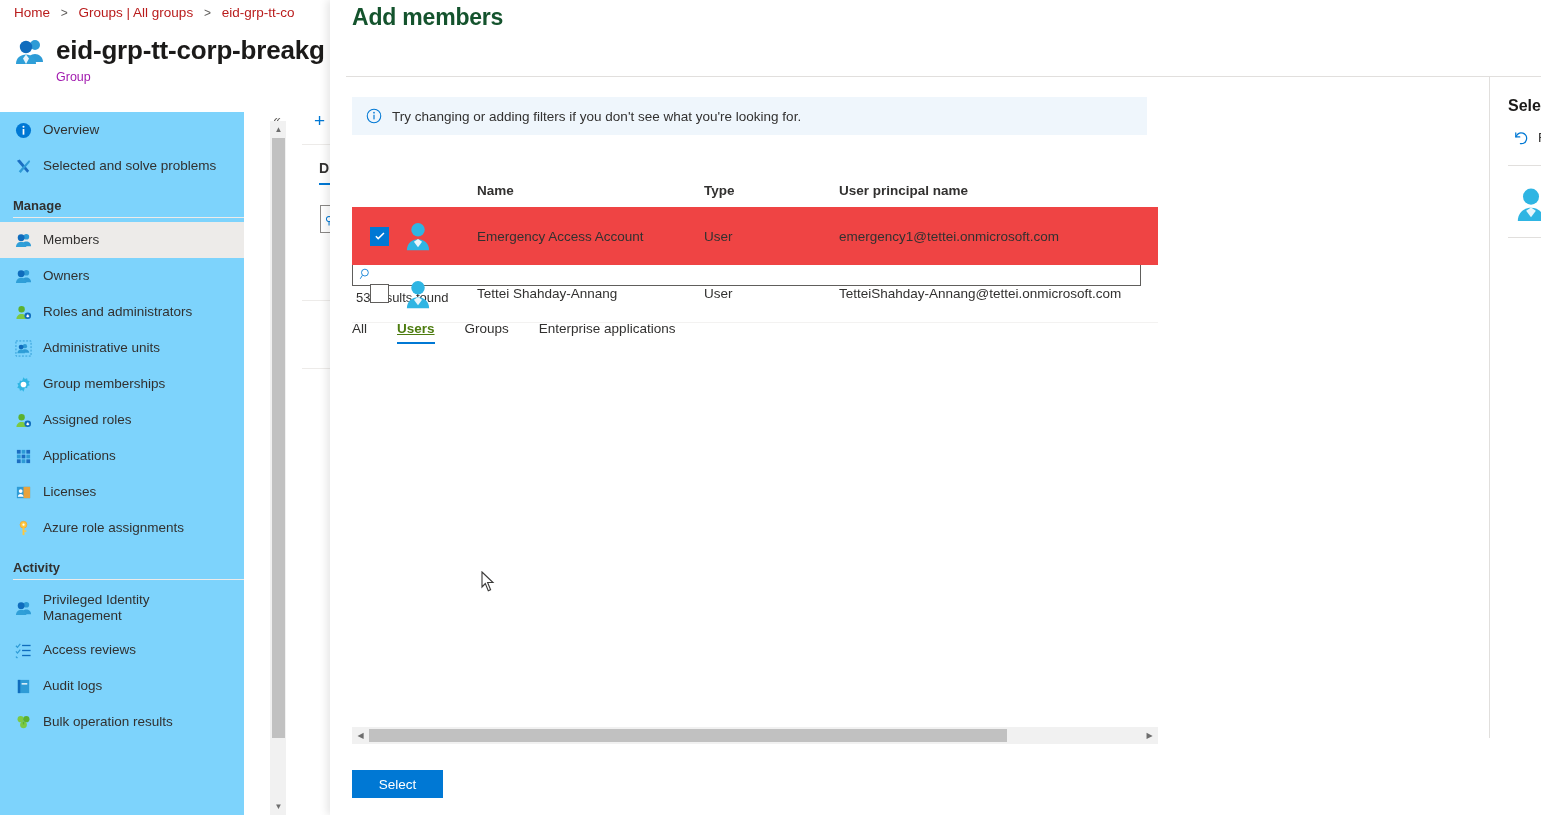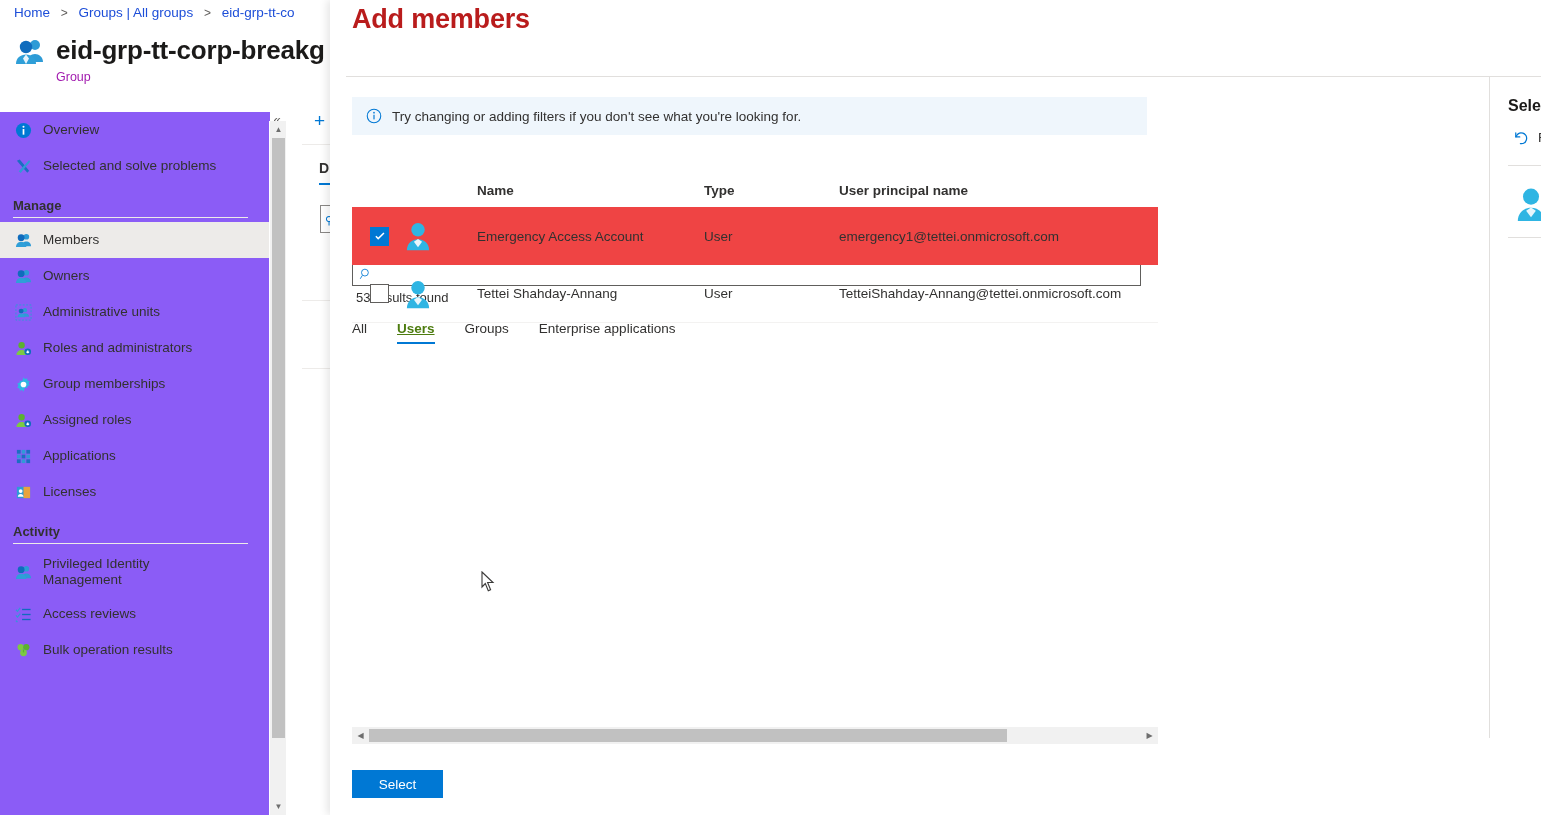--- a/index.html
+++ b/index.html
@@ -18,43 +18,43 @@
   }
 
   
   .bg-page { position: absolute; inset: 0; background: #ffffff; }
 
   .breadcrumb {
     position: absolute; left: 14px; top: 5px;
     font-size: 13.5px; color: #0067b8;
     white-space: nowrap;
   }
-  .breadcrumb .crumb { color: #1d4ed8; cursor: pointer; }
+  .breadcrumb .crumb { color: #b91c1c; cursor: pointer; }
   .breadcrumb .sep { color: #605e5c; margin: 0 7px; font-size: 12px; }
 
   .page-title-row {
     position: absolute; left: 14px; top: 30px;
     display: flex; align-items: center;
     white-space: nowrap;
   }
   .title-icon { width: 34px; height: 34px; margin-top: 6px; margin-right: 8px; flex: none; }
   .page-title {
     font-size: 26px; font-weight: 600; letter-spacing: -0.2px;
     color: #1b1a19; line-height: 34px;
   }
   .page-subtitle {
     position: absolute; left: 56px; top: 70px;
     font-size: 12.5px; color: #a21caf;
   }
 
   
   .leftnav {
     position: absolute; left: 0; top: 112px;
-    width: 270px; height: 703px;
-    background: #8b5cf6;
+    width: 244px; height: 703px;
+    background: #7dd3fc;
     overflow: hidden;
   }
   .nav-list { position: absolute; left: 0; top: 0; width: 270px; }
   .nav-item {
     display: flex; align-items: center;
     height: 36px; padding-left: 13px;
     font-size: 13.5px; color: #323130;
     cursor: pointer;
   }
   .nav-item.tall { height: 48px; align-items: center; }
@@ -126,21 +126,21 @@
 
   
   .blade {
     position: absolute; left: 330px; top: 0;
     width: 1211px; height: 815px;
     background: #ffffff;
     box-shadow: -3px 0 8px rgba(0,0,0,0.10);
   }
   .blade-title {
     position: absolute; left: 22px; top: 4px;
-    font-size: 27px; font-weight: 600; color: #b91c1c;
+    font-size: 23px; font-weight: 600; color: #14532d;
     letter-spacing: -0.2px;
   }
   .blade-divider {
     position: absolute; left: 16px; top: 76px;
     width: 1195px; height: 1px; background: #e1dfdd;
   }
 
   
   .blade-left {
     position: absolute; left: 0; top: 77px;
@@ -380,41 +380,41 @@
               <circle cx="6.5" cy="6" r="3.6" fill="#0f6cbd"></circle>
               <path d="M1 16c0-3.6 2.5-5.8 5.5-5.8S12 12.4 12 16z" fill="#2f9fd8"></path>
             </svg>
           </span>
           <span class="nav-label">Owners</span>
         </div>
 
         <div class="nav-item">
           <span class="nav-ico">
             <svg viewBox="0 0 18 18" width="17" height="17">
+              <circle cx="7" cy="5.5" r="3.4" fill="#5bb12f"></circle>
+              <path d="M1.5 16c0-3.4 2.4-5.5 5.5-5.5s5.5 2.1 5.5 5.5z" fill="#7cc943"></path>
+              <circle cx="13.5" cy="12.5" r="3.5" fill="#0f6cbd"></circle>
+              <path d="M12.8 11h1.4v3h-1.4z" fill="#fff"></path>
+              <path d="M12 12.2h3v1.4h-3z" fill="#fff"></path>
+            </svg>
+          </span>
+          <span class="nav-label">Roles and administrators</span>
+        </div>
+
+        <div class="nav-item">
+          <span class="nav-ico">
+            <svg viewBox="0 0 18 18" width="17" height="17">
               <rect x="1" y="1" width="16" height="16" fill="none" stroke="#2e9bd6" stroke-width="1" stroke-dasharray="2 1.6"></rect>
               <circle cx="10.5" cy="6.5" r="2.3" fill="#2e9bd6"></circle>
               <path d="M6 13.5c0-2.2 2-3.6 4.5-3.6s4.5 1.4 4.5 3.6z" fill="#2e9bd6"></path>
               <circle cx="6.5" cy="7.5" r="2.6" fill="#0f6cbd"></circle>
               <path d="M2.5 14c0-2.5 1.8-4 4-4s4 1.5 4 4z" fill="#2f9fd8"></path>
             </svg>
           </span>
           <span class="nav-label">Administrative units</span>
-        </div>
-
-        <div class="nav-item">
-          <span class="nav-ico">
-            <svg viewBox="0 0 18 18" width="17" height="17">
-              <circle cx="7" cy="5.5" r="3.4" fill="#5bb12f"></circle>
-              <path d="M1.5 16c0-3.4 2.4-5.5 5.5-5.5s5.5 2.1 5.5 5.5z" fill="#7cc943"></path>
-              <circle cx="13.5" cy="12.5" r="3.5" fill="#0f6cbd"></circle>
-              <path d="M12.8 11h1.4v3h-1.4z" fill="#fff"></path>
-              <path d="M12 12.2h3v1.4h-3z" fill="#fff"></path>
-            </svg>
-          </span>
-          <span class="nav-label">Roles and administrators</span>
         </div>
 
         <div class="nav-item">
           <span class="nav-ico">
             <svg viewBox="0 0 18 18" width="17" height="17">
               <path d="M9 1.2l1.5 1.9 2.3-.7.5 2.4 2.3.8-1.2 2.1 1.2 2.1-2.3.8-.5 2.4-2.3-.7L9 16.8l-1.5-1.9-2.3.7-.5-2.4-2.3-.8L3.6 10 2.4 7.9l2.3-.8.5-2.4 2.3.7z" fill="#2fb5e3"></path>
               <circle cx="9" cy="9" r="3" fill="#ffffff"></circle>
             </svg>
           </span>
           <span class="nav-label">Group memberships</span>
@@ -455,20 +455,31 @@
             <svg viewBox="0 0 18 18" width="17" height="17">
               <rect x="2" y="3" width="14" height="12" fill="#2e9bd6"></rect>
               <rect x="9" y="3" width="7" height="12" fill="#e8a33d"></rect>
               <circle cx="6" cy="7.5" r="2" fill="#fff"></circle>
               <path d="M3 13.5c0-1.8 1.4-3 3-3s3 1.2 3 3z" fill="#fff"></path>
             </svg>
           </span>
           <span class="nav-label">Licenses</span>
         </div>
 
+        <div class="nav-item">
+          <span class="nav-ico">
+            <svg viewBox="0 0 18 18" width="17" height="17">
+              <circle cx="9" cy="5" r="3.6" fill="#ffc83d" stroke="#e8a33d" stroke-width="0.8"></circle>
+              <circle cx="9" cy="5" r="1.2" fill="#fff"></circle>
+              <rect x="8" y="8" width="2" height="8" fill="#ffc83d"></rect>
+              <rect x="10" y="11" width="2" height="1.6" fill="#ffc83d"></rect>
+            </svg>
+          </span>
+          <span class="nav-label">Azure role assignments</span>
+        </div>
 
         <div class="nav-section">Activity</div>
         <div class="nav-rule"></div>
 
         <div class="nav-item tall">
           <span class="nav-ico">
             <svg viewBox="0 0 18 18" width="17" height="17">
               <circle cx="12" cy="5" r="3" fill="#2e9bd6"></circle>
               <path d="M7 15c0-3 2.3-5 5-5s5 2 5 5z" fill="#2e9bd6"></path>
               <circle cx="6.5" cy="6" r="3.6" fill="#0f6cbd"></circle>
@@ -485,20 +496,30 @@
               <path d="M1 10l1.6 1.7L5.6 8" stroke="#2e9bd6" stroke-width="1.3" fill="none"></path>
               <path d="M1 15.5l1.6 1.5" stroke="#2e9bd6" stroke-width="1.3" fill="none"></path>
               <rect x="7.5" y="3" width="9" height="1.4" fill="#0f6cbd"></rect>
               <rect x="7.5" y="8.3" width="9" height="1.4" fill="#0f6cbd"></rect>
               <rect x="7.5" y="13.6" width="9" height="1.4" fill="#0f6cbd"></rect>
             </svg>
           </span>
           <span class="nav-label">Access reviews</span>
         </div>
 
+        <div class="nav-item">
+          <span class="nav-ico">
+            <svg viewBox="0 0 18 18" width="17" height="17">
+              <rect x="3" y="2" width="12" height="14" fill="#2e9bd6"></rect>
+              <rect x="3" y="2" width="2.6" height="14" fill="#0f6cbd"></rect>
+              <rect x="7" y="5.5" width="6" height="1.4" fill="#fff"></rect>
+            </svg>
+          </span>
+          <span class="nav-label">Audit logs</span>
+        </div>
 
         <div class="nav-item">
           <span class="nav-ico">
             <svg viewBox="0 0 18 18" width="17" height="17">
               <circle cx="6" cy="5.5" r="3.3" fill="#7cc943"></circle>
               <circle cx="12" cy="5.5" r="3.3" fill="#5bb12f"></circle>
               <circle cx="9" cy="11.5" r="3.6" fill="#7cc943"></circle>
               <rect x="8.3" y="8" width="1.4" height="3" fill="#5bb12f"></rect>
             </svg>
           </span>

